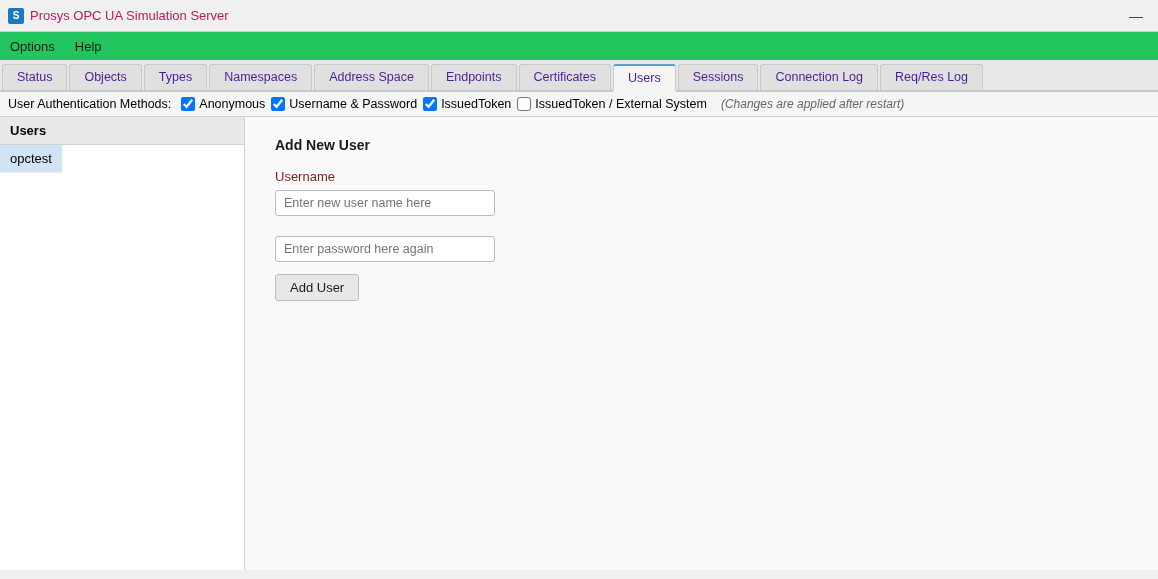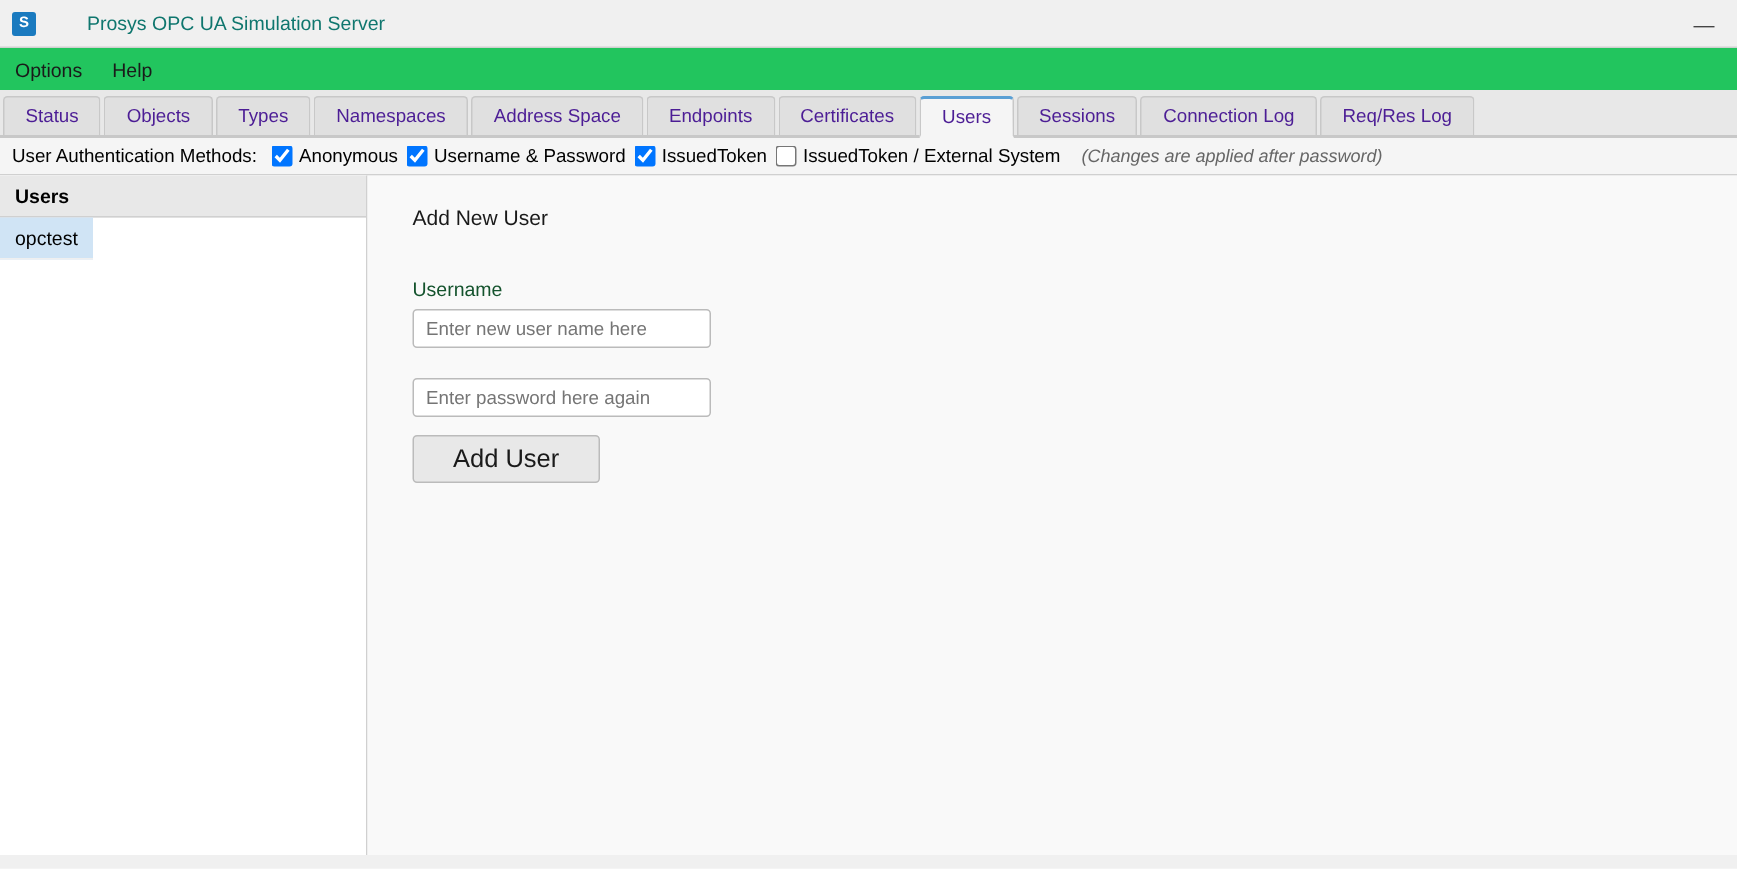--- a/index.html
+++ b/index.html
@@ -32,22 +32,21 @@
       border-radius: 2px;
       display: flex;
       align-items: center;
       justify-content: center;
       color: white;
       font-size: 10px;
       font-weight: bold;
     }
     .title-bar-title {
       font-size: 13px;
-      color: #0f766e;
-      margin-left: 28px;
+      color: #be185d;
     }
     .title-bar-controls {
       display: flex;
       gap: 4px;
     }
     .title-btn {
       width: 28px;
       height: 22px;
       background: transparent;
       border: none;
@@ -156,51 +155,51 @@
     .sidebar-empty-row {
       height: 28px;
       border-bottom: 1px solid #f0f0f0;
     }
     .detail-panel {
       flex: 1;
       background: #f9f9f9;
       padding: 20px 30px;
     }
     .detail-header {
-      font-weight: 400;
+      font-weight: 700;
       font-size: 14px;
-      margin-bottom: 32px;
+      margin-bottom: 16px;
       color: #1a1a1a;
     }
     .form-section {
       margin-bottom: 20px;
     }
     .form-label {
       font-size: 13px;
       margin-bottom: 6px;
-      color: #14532d;
+      color: #7f1d1d;
     }
     .form-input {
       display: block;
-      width: 199px;
+      width: 220px;
       padding: 5px 8px;
       border: 1px solid #bbb;
       border-radius: 3px;
       background: #fff;
       font-size: 12.5px;
       color: #999;
       margin-bottom: 8px;
     }
     .add-user-btn {
-      padding: 5px 26px;
+      padding: 5px 14px;
       background: #e8e8e8;
       border: 1px solid #bbb;
       border-radius: 3px;
       cursor: pointer;
-      font-size: 17px;
+      font-size: 13px;
       color: #1a1a1a;
       margin-top: 4px;
     }
   </style>
 </head>
 <body>
 
 <div class="title-bar">
   <div class="title-bar-left">
     <div class="title-bar-icon">
@@ -243,21 +242,21 @@
     <span>Username &amp; Password</span>
   </div>
   <div class="auth-item">
     <input type="checkbox" checked="" style="">
     <span>IssuedToken</span>
   </div>
   <div class="auth-item">
     <input type="checkbox" style="">
     <span>IssuedToken / External System</span>
   </div>
-  <span class="auth-note">(Changes are applied after password)</span>
+  <span class="auth-note">(Changes are applied after restart)</span>
 </div>
 
 <div class="main-content">
 
   <div class="sidebar">
     <div class="sidebar-header">Users</div>
     <div class="sidebar-rows">
       <div class="sidebar-item selected">opctest</div>
       <div class="sidebar-empty-row"></div>
       <div class="sidebar-empty-row"></div>

